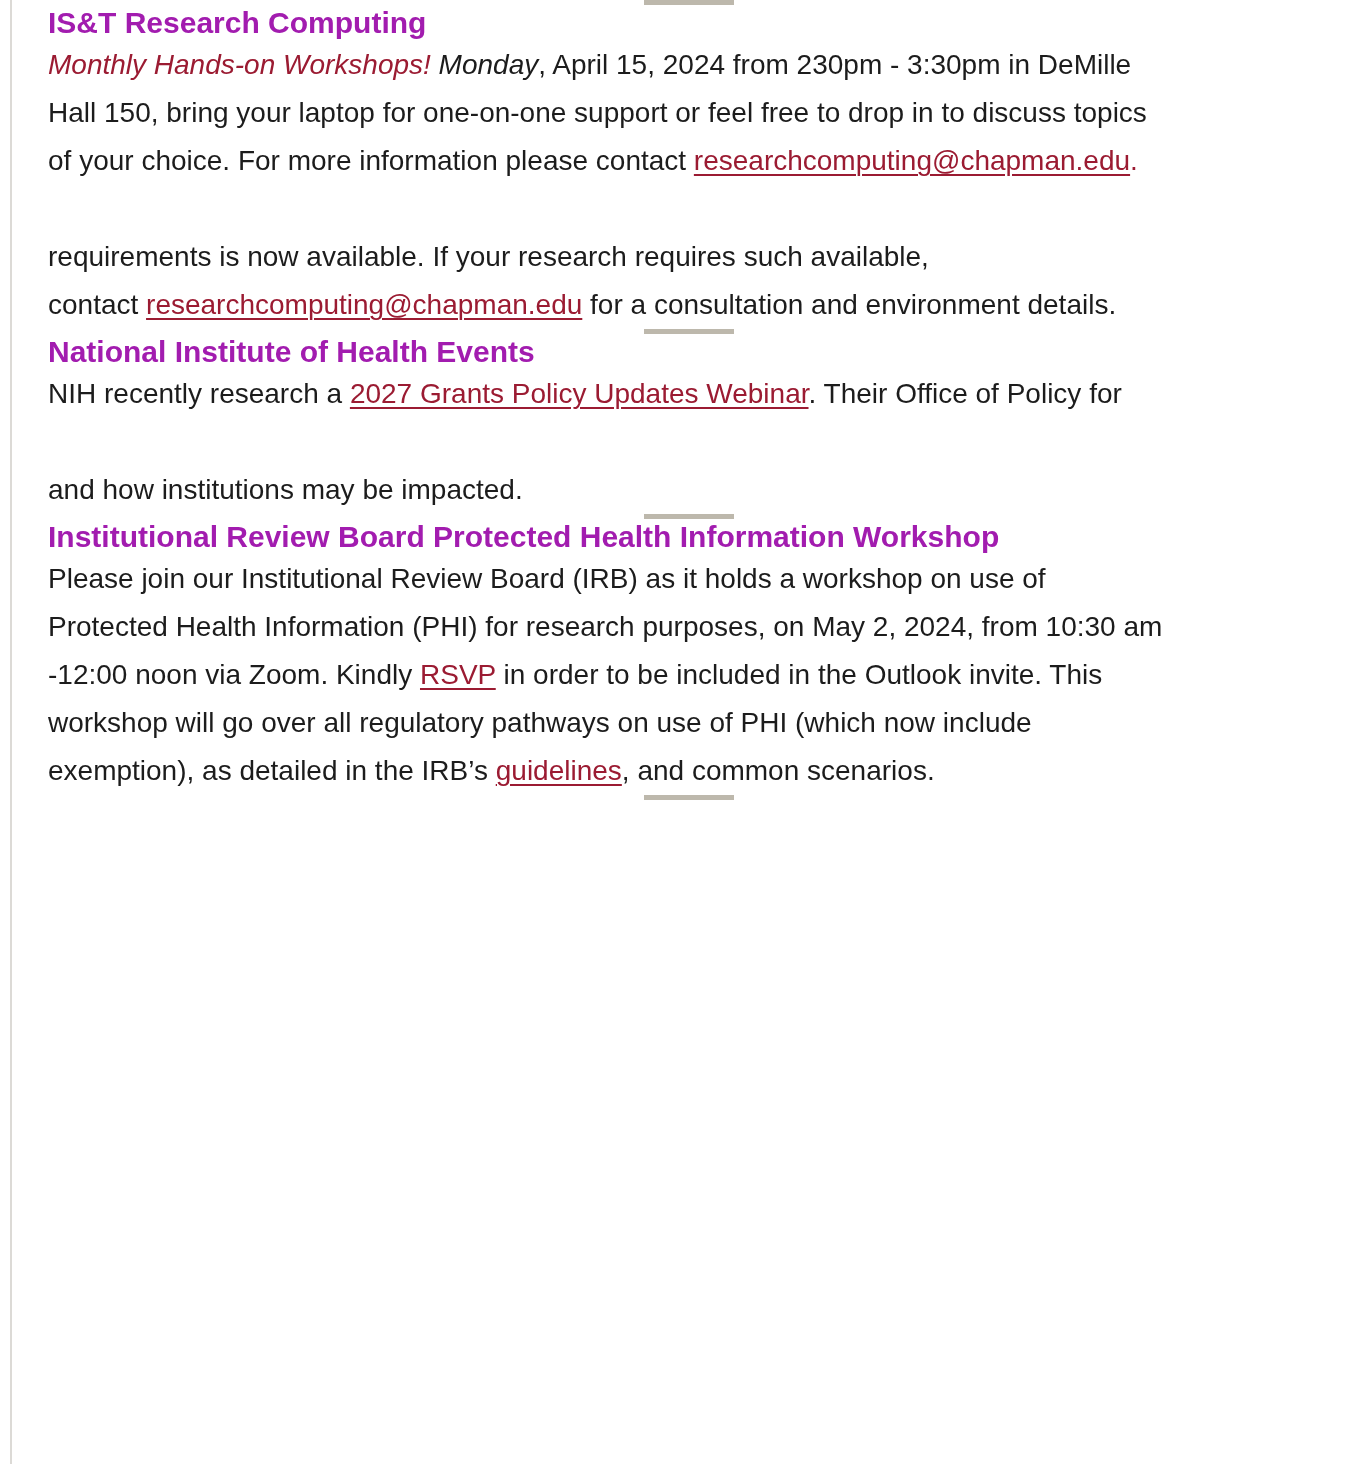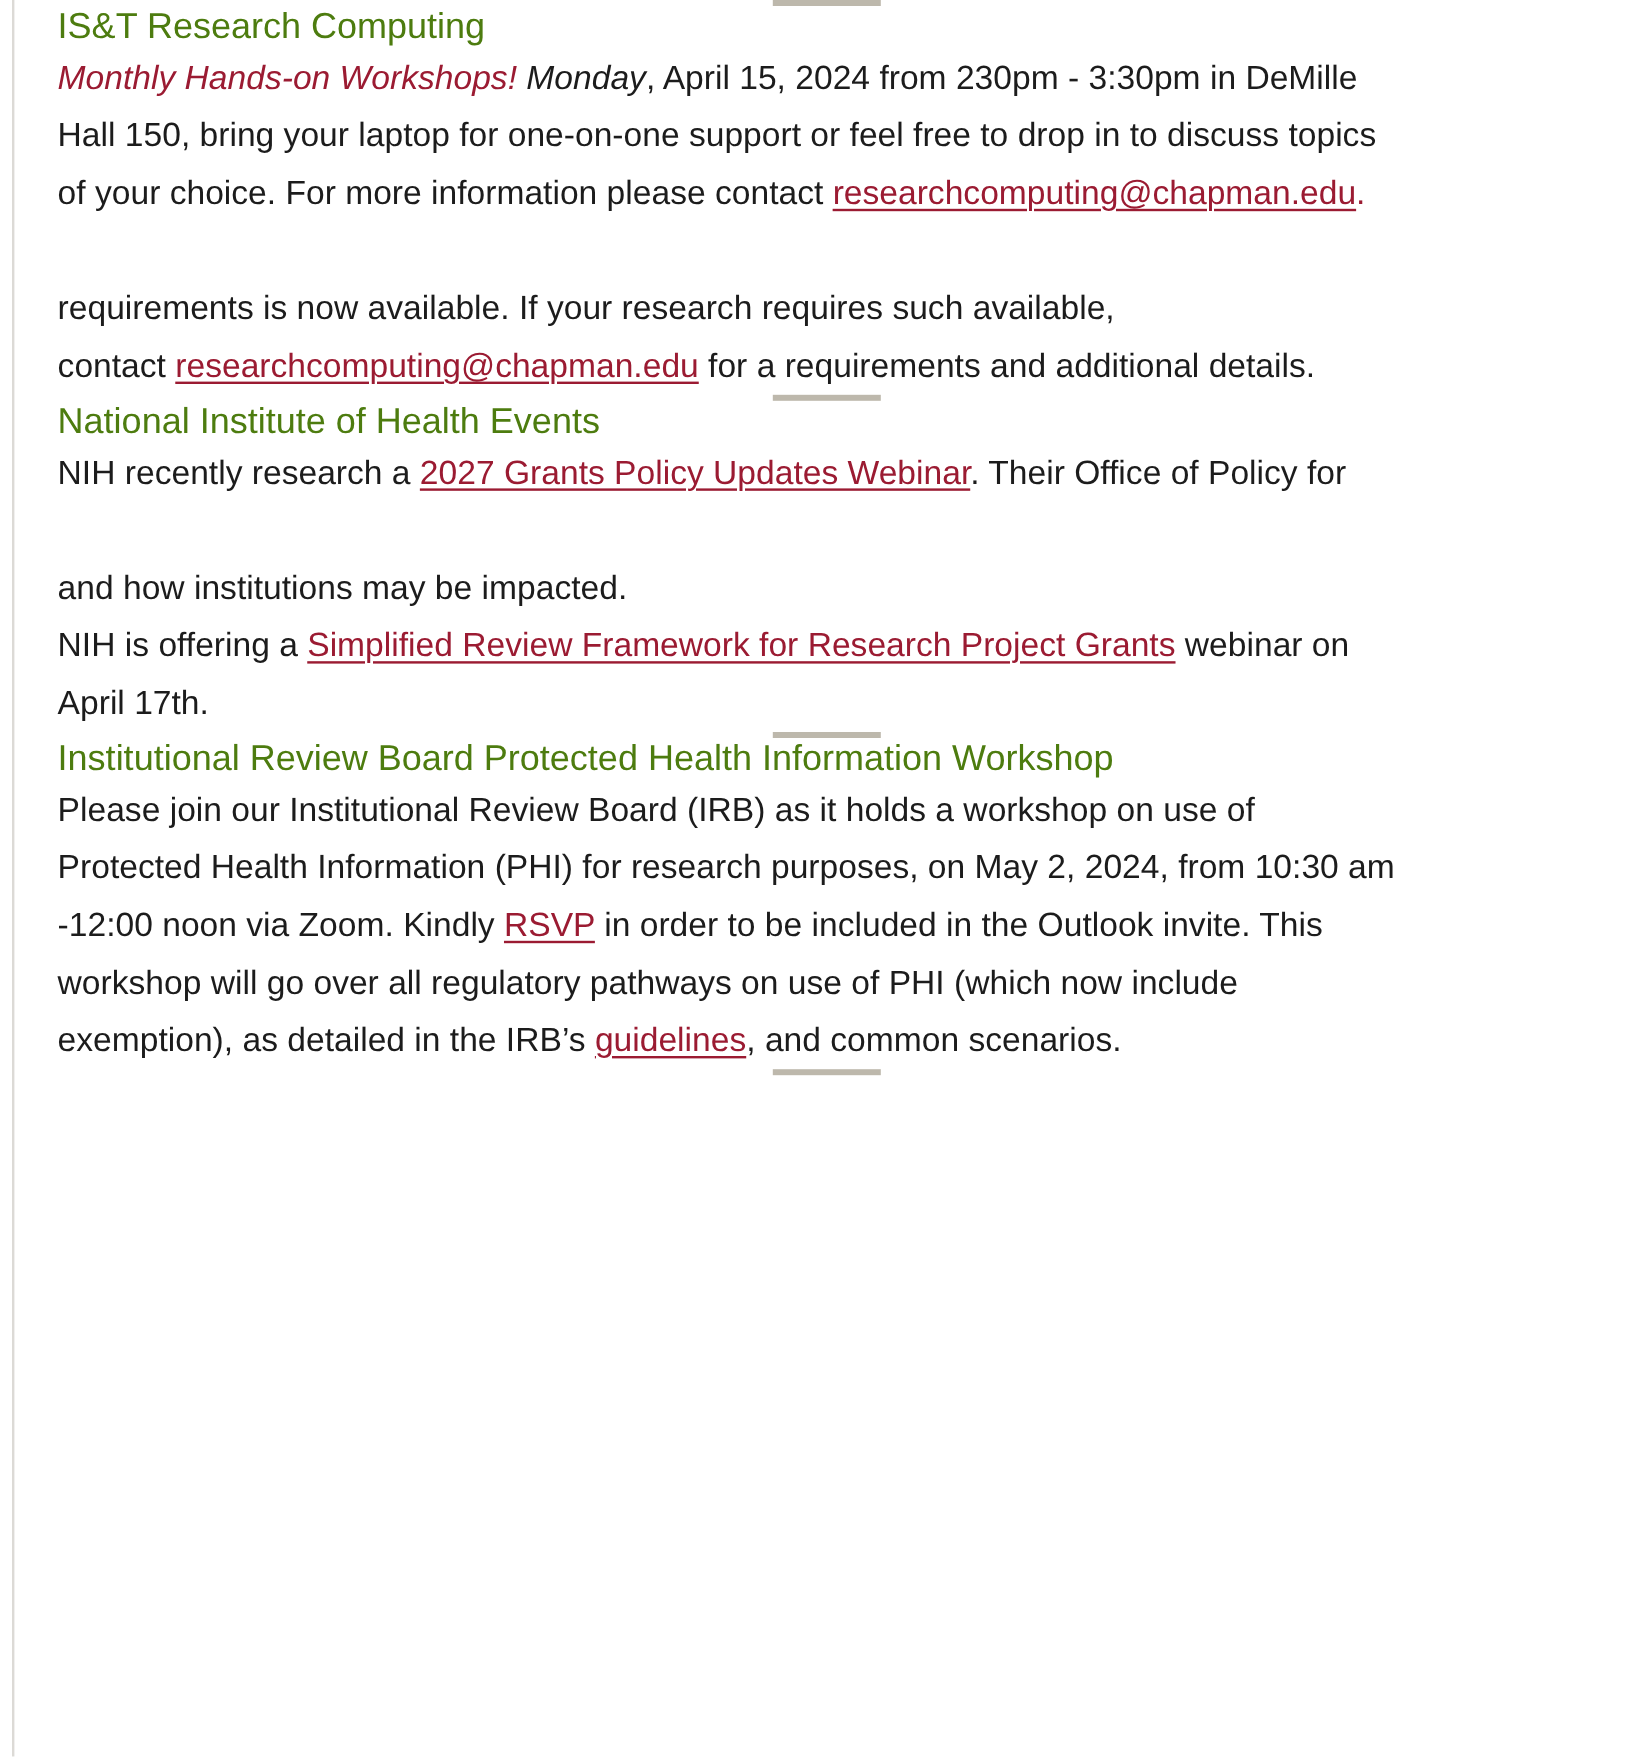--- a/index.html
+++ b/index.html
@@ -29,24 +29,24 @@
   }
   hr.divider {
     display: block;
     border: none;
     width: 90px;
     height: 5px;
     background: #bdb8ac;
     margin: 0 auto;
   }
   h2.section-heading {
-    color: #4d7c0f;
+    color: #a21caf;
     font-size: 30px;
     line-height: 36px;
-    font-weight: normal;
+    font-weight: bold;
     margin: 0;
     letter-spacing: 0;
   }
   p.body-paragraph {
     font-size: 28px;
     line-height: 48px;
     margin: 0;
     color: #1c1c1c;
   }
   .accent-italic { color: #9b1b32; font-style: italic; }
@@ -73,29 +73,28 @@
   <div class="left-edge"></div>
 
   <div class="content">
 
     <hr class="divider mt14">
 
     <h2 class="section-heading mt56">IS&amp;T Research Computing</h2>
 
     <p class="body-paragraph mt48"><span class="accent-italic">Monthly Hands-on Workshops!</span><span class="black-italic"> Monday</span><span>, April 15, 2024 from 230pm - 3:30pm in DeMille</span><br><span>Hall 150, bring your laptop for one-on-one support or feel free to drop in to discuss topics</span><br><span>of your choice. For more information please contact </span><a class="doc-link">researchcomputing@chapman.edu</a><span class="accent">.</span></p>
 
-    <p class="body-paragraph mt44"><br><span>requirements is now available. If your research requires such available,</span><br><span>contact </span><a class="doc-link">researchcomputing@chapman.edu</a><span> for a requirements and additional details.</span></p>
+    <p class="body-paragraph mt44"><br><span>requirements is now available. If your research requires such available,</span><br><span>contact </span><a class="doc-link">researchcomputing@chapman.edu</a><span> for a consultation and environment details.</span></p>
 
     <hr class="divider mt44">
 
     <h2 class="section-heading mt52">National Institute of Health Events</h2>
 
     <p class="body-paragraph mt56"><span>NIH recently research a </span><a class="doc-link">2027 Grants Policy Updates Webinar</a><span>. Their Office of Policy for</span><br><br><span>and how institutions may be impacted.</span></p>
 
-    <p class="body-paragraph mt48"><span>NIH is offering a </span><a class="doc-link">Simplified Review Framework for Research Project Grants</a><span> webinar on</span><br><span>April 17th.</span></p>
 
     <hr class="divider mt40">
 
     <h2 class="section-heading mt52">Institutional Review Board Protected Health Information Workshop</h2>
 
     <p class="body-paragraph mt52"><span>Please join our Institutional Review Board (IRB) as it holds a workshop on use of</span><br><span>Protected Health Information (PHI) for research purposes, on May 2, 2024, from 10:30 am</span><br><span>-12:00 noon via Zoom. Kindly </span><a class="doc-link">RSVP</a><span> in order to be included in the Outlook invite. This</span><br><span>workshop will go over all regulatory pathways on use of PHI (which now include</span><br><span>exemption), as detailed in the IRB’s </span><a class="doc-link">guidelines</a><span>, and common scenarios.</span></p>
 
     <hr class="divider mt40">
 
   </div>

